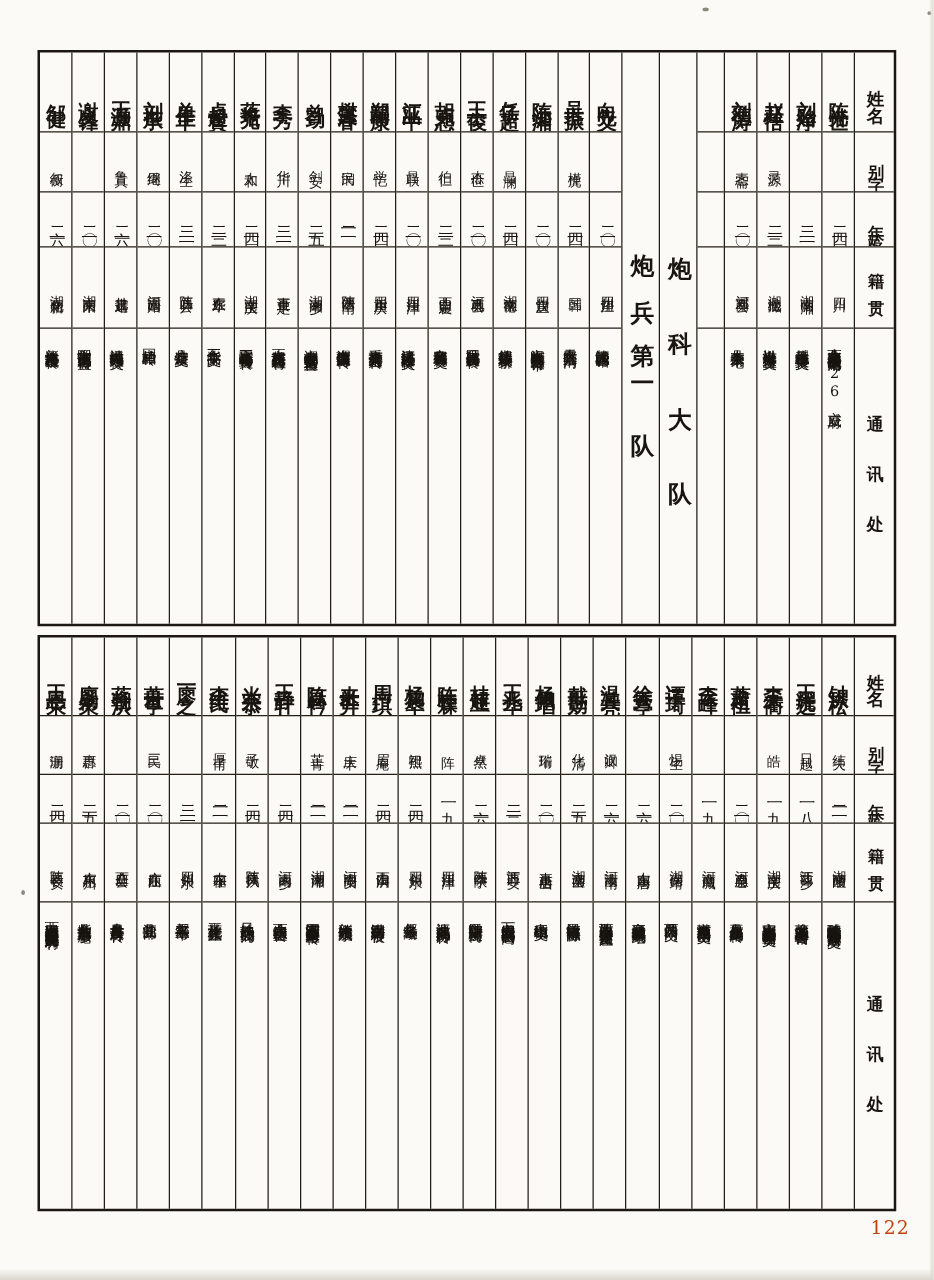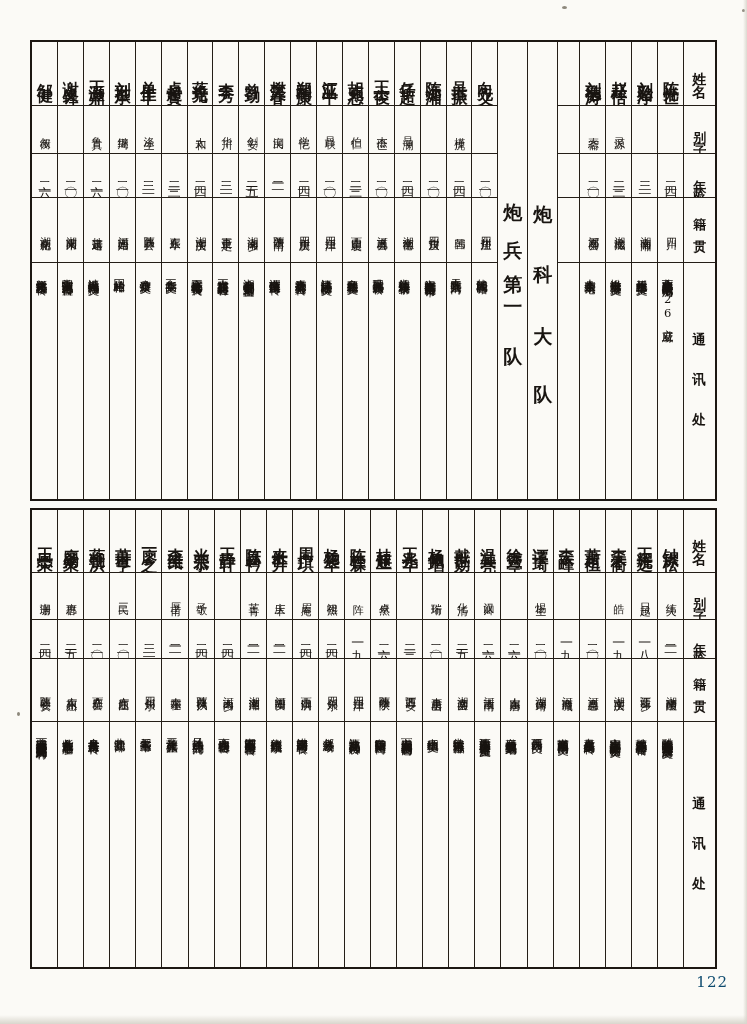--- a/index.html
+++ b/index.html
@@ -39,21 +39,21 @@
 
   .hdr-name{font-size:14px;font-weight:bold;letter-spacing:13px;}
   .hdr-courtesy{font-size:13px;font-weight:bold;letter-spacing:9px;}
   .hdr-age{font-size:13px;font-weight:bold;letter-spacing:6px;}
   .hdr-origin{font-size:13px;font-weight:bold;letter-spacing:22px;}
   .hdr-address{font-size:13.5px;font-weight:bold;letter-spacing:40px;}
 
   .sec-a{font-size:19px;font-weight:bold;letter-spacing:60px;padding-top:148px;}
   .sec-b{font-size:19px;font-weight:bold;letter-spacing:36px;padding-top:146px;}
 
-  .page-num{position:absolute;right:19px;bottom:33px;font-size:15px;letter-spacing:1px;color:#0c4a6e;}
+  .page-num{position:absolute;right:19px;bottom:33px;font-size:15px;letter-spacing:1px;color:#c2410c;}
 
   .edge-bottom{position:absolute;left:0;bottom:0;width:100%;height:9px;
     background:linear-gradient(to top,#d9d6cd,rgba(217,214,205,0));}
   .edge-right{position:absolute;right:0;top:0;width:4px;height:100%;
     background:linear-gradient(to left,#dcd9d0,rgba(220,217,208,0));}
   .speck{position:absolute;background:#8d887c;border-radius:50%;}
 </style>
 </head>
 <body>
 

